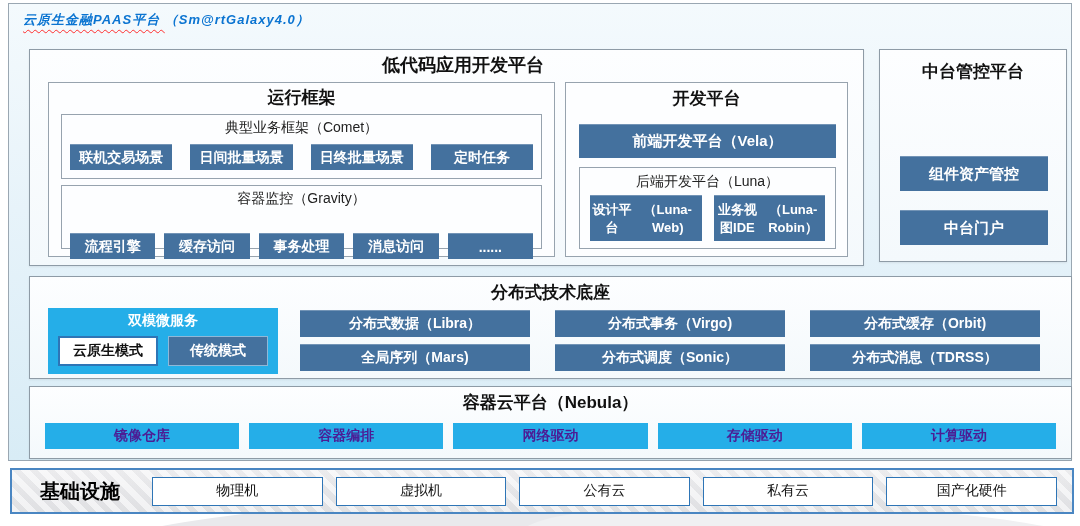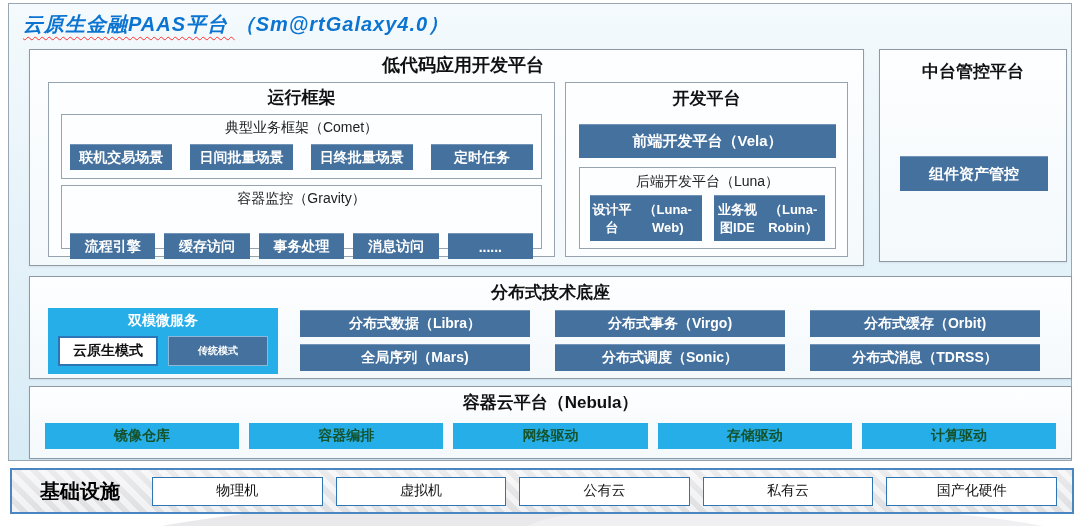--- a/index.html
+++ b/index.html
@@ -17,21 +17,21 @@
   .swoosh1 { width:700px; height:90px; left:60px; top:500px; transform:rotate(-3deg); }
   .swoosh2 { width:600px; height:80px; left:520px; top:505px; transform:rotate(2deg); background:#f0f0f2; }
 
   .outer-frame {
     position:absolute; left:8px; top:3px; width:1064px; height:458px;
     border:1px solid #9aa7b2;
     background:linear-gradient(180deg,#f4fafd 0%,#e7f3fa 45%,#d8ecf6 100%);
   }
   .diagram-title {
     position:absolute; left:14px; top:7px;
-    font-size:20px; font-weight:bold; font-style:italic;
+    font-size:13px; font-weight:bold; font-style:italic;
     color:#0b74d1; letter-spacing:1px; white-space:nowrap;
   }
   .squiggle {
     text-decoration:underline;
     text-decoration-style:wavy;
     text-decoration-color:#ff2f2f;
     text-decoration-thickness:1px;
     text-underline-offset:5px;
   }
   .panel {
@@ -48,21 +48,21 @@
   .h1 { display:block; text-align:center; font-weight:bold; font-size:18px; color:#111; }
   .h2 { display:block; text-align:center; font-weight:bold; font-size:17px; color:#111; }
   .sublabel { display:block; text-align:center; font-size:14px; color:#222; }
   .btn-steel {
     background:#44719e; color:#ffffff; font-size:14px; font-weight:bold;
     display:flex; align-items:center; justify-content:center;
     border-top:1px solid rgba(255,255,255,0.25);
     cursor:default; text-align:center;
   }
   .btn-cyan {
-    background:#25aee8; color:#14532d; font-size:14px; font-weight:bold;
+    background:#25aee8; color:#4c1d95; font-size:14px; font-weight:bold;
     display:flex; align-items:center; justify-content:center;
     cursor:default; text-align:left;
   }
   .row { display:flex; }
 
   
   .lowcode-box { left:20px; top:45px; width:835px; height:217px; }
   .lowcode-title { position:absolute; left:0; right:0; top:3px;padding-left:33px; }
   .runtime-box { position:absolute; left:18px; top:32px; width:507px; height:175px; }
   .runtime-title { position:absolute; left:0; right:0; top:3px; }
@@ -100,21 +100,21 @@
   }
   .dualmode-label { position:absolute; left:0; right:0; top:4px; color:#ffffff; font-weight:bold; font-size:14px; text-align:center; }
   .cloudnative-btn {
     position:absolute; left:10px; top:28px; width:100px; height:30px;
     background:#ffffff; border:2px solid #2e75b6; color:#111;
     font-size:14px; font-weight:600;
     display:flex; align-items:center; justify-content:center;
   }
   .traditional-btn {
     position:absolute; left:120px; top:28px; width:100px; height:30px;
-    border:1px solid #8fb8d8; font-size:10px;
+    border:1px solid #8fb8d8; font-size:14px;
   }
   .dist-btn { position:absolute; width:230px; height:27px; font-size:14px; }
   .dist-c0 { left:270px; } .dist-c1 { left:525px; } .dist-c2 { left:780px; }
   .dist-r0 { top:33px; } .dist-r1 { top:67px; }
 
   
   .nebula-box { left:20px; top:382px; width:1043px; height:73px; }
   .nebula-title { position:absolute; left:0; right:0; top:4px; }
   .nebula-row { position:absolute; left:15px; right:15px; top:36px; height:26px; gap:10px; }
   .nebula-row .btn-cyan { flex:1; }
@@ -191,20 +191,21 @@
             <span>（Luna-Robin）</span>
           </div>
         </div>
       </div>
     </div>
   </div>
 
   <div class="panel mid-box">
     <span class="h2 mid-title">中台管控平台</span>
     <div class="btn-steel mid-btn mid-btn-1">组件资产管控</div>
+    <div class="btn-steel mid-btn mid-btn-2">中台门户</div>
   </div>
 
   <div class="panel dist-box">
     <span class="h2 dist-title">分布式技术底座</span>
 
     <div class="dualmode-box">
       <span class="dualmode-label">双模微服务</span>
       <div class="cloudnative-btn">云原生模式</div>
       <div class="btn-steel traditional-btn">传统模式</div>
     </div>

